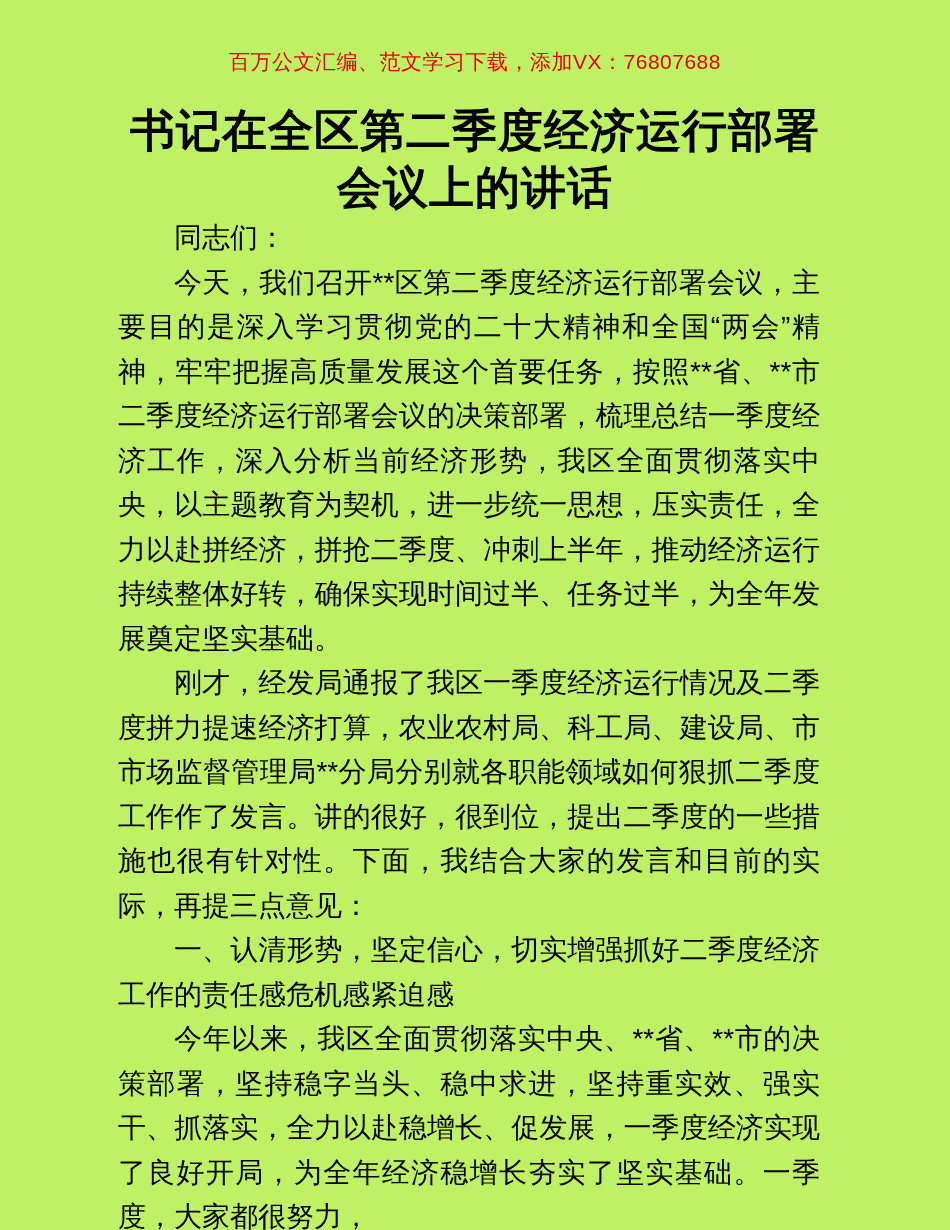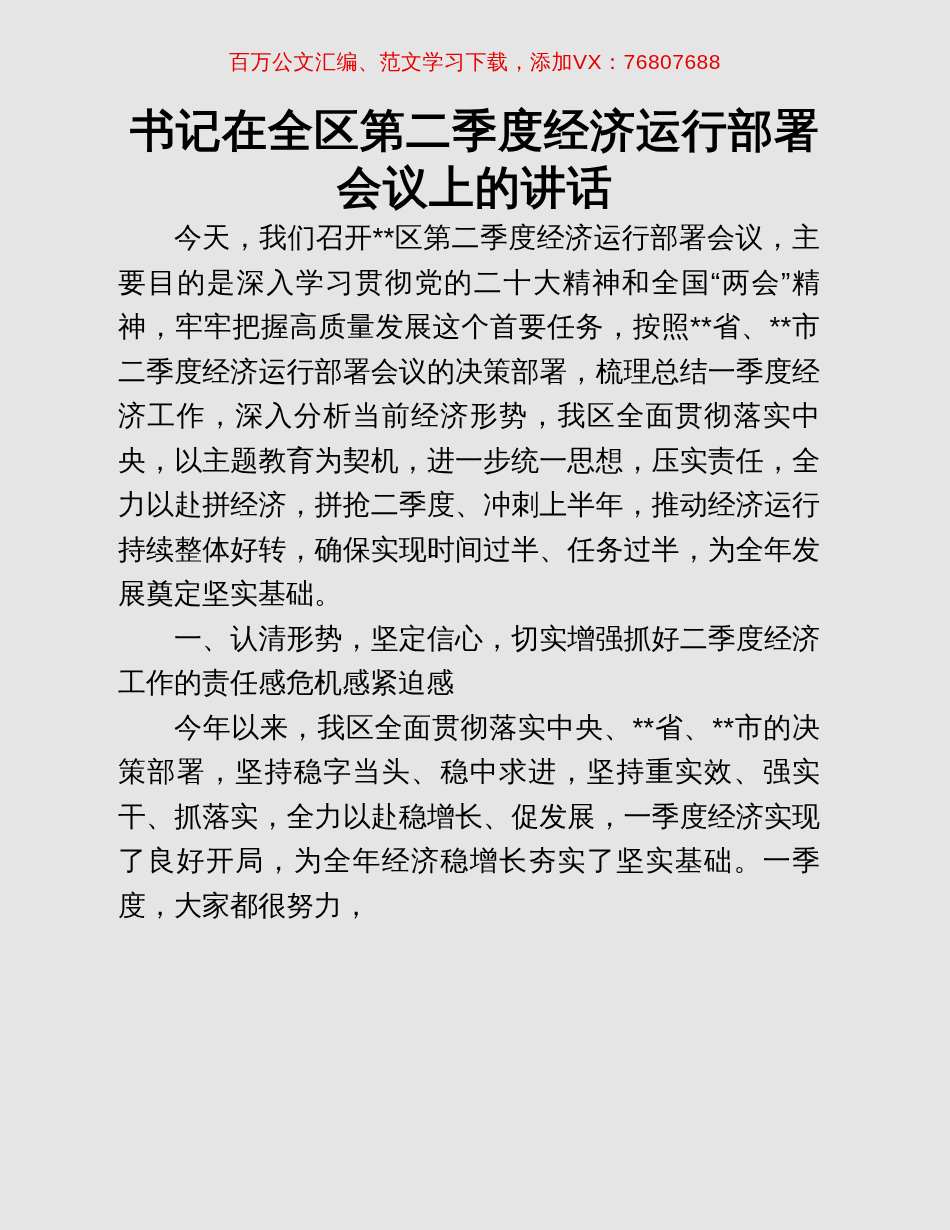--- a/index.html
+++ b/index.html
@@ -8,21 +8,21 @@
     width: 950px;
     height: 1230px;
     background: #ffffff;
     color: #000000;
     font-family: "Liberation Sans", "DejaVu Sans", sans-serif;
     overflow: hidden;
   }
   .page {
     width: 950px;
     height: 1230px;
-    background: #e5e5e5;
+    background: #bef264;
     position: relative;
   }
   .watermark {
     padding-top: 48px;
     text-align: center;
     font-size: 21px;
     line-height: 28px;
     color: #e60000;
     letter-spacing: 0.5px;
   }
@@ -51,18 +51,20 @@
 </head>
 <body>
 
 <div class="page">
 
   <div class="watermark">百万公文汇编、范文学习下载，添加VX：76807688</div>
 
   <h1 class="doc-title">书记在全区第二季度经济运行部署会议上的讲话</h1>
 
   <div class="content">
+    <p>同志们：</p>
     <p>今天，我们召开**区第二季度经济运行部署会议，主要目的是深入学习贯彻党的二十大精神和全国“两会”精神，牢牢把握高质量发展这个首要任务，按照**省、**市二季度经济运行部署会议的决策部署，梳理总结一季度经济工作，深入分析当前经济形势，我区全面贯彻落实中央，以主题教育为契机，进一步统一思想，压实责任，全力以赴拼经济，拼抢二季度、冲刺上半年，推动经济运行持续整体好转，确保实现时间过半、任务过半，为全年发展奠定坚实基础。</p>
+    <p>刚才，经发局通报了我区一季度经济运行情况及二季度拼力提速经济打算，农业农村局、科工局、建设局、市市场监督管理局**分局分别就各职能领域如何狠抓二季度工作作了发言。讲的很好，很到位，提出二季度的一些措施也很有针对性。下面，我结合大家的发言和目前的实际，再提三点意见：</p>
     <p>一、认清形势，坚定信心，切实增强抓好二季度经济工作的责任感危机感紧迫感</p>
     <p>今年以来，我区全面贯彻落实中央、**省、**市的决策部署，坚持稳字当头、稳中求进，坚持重实效、强实干、抓落实，全力以赴稳增长、促发展，一季度经济实现了良好开局，为全年经济稳增长夯实了坚实基础。一季度，大家都很努力，</p>
   </div>
 
 </div>
 
 </body></html>

